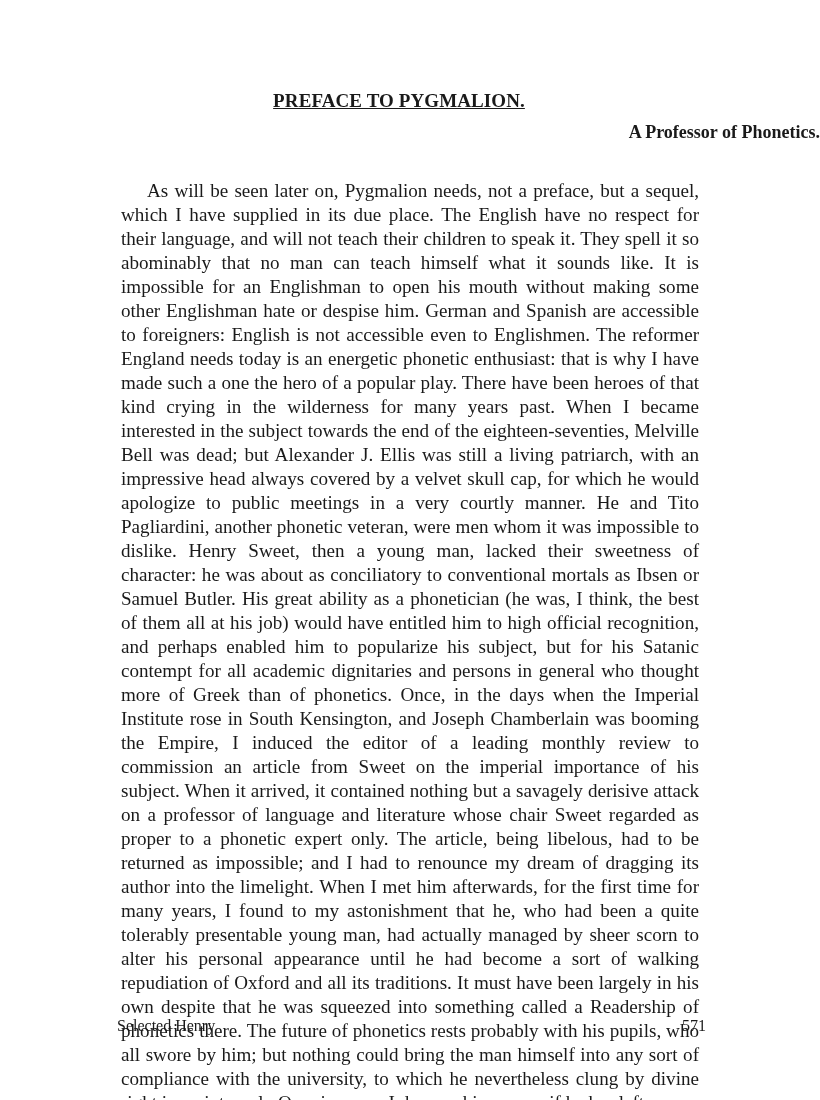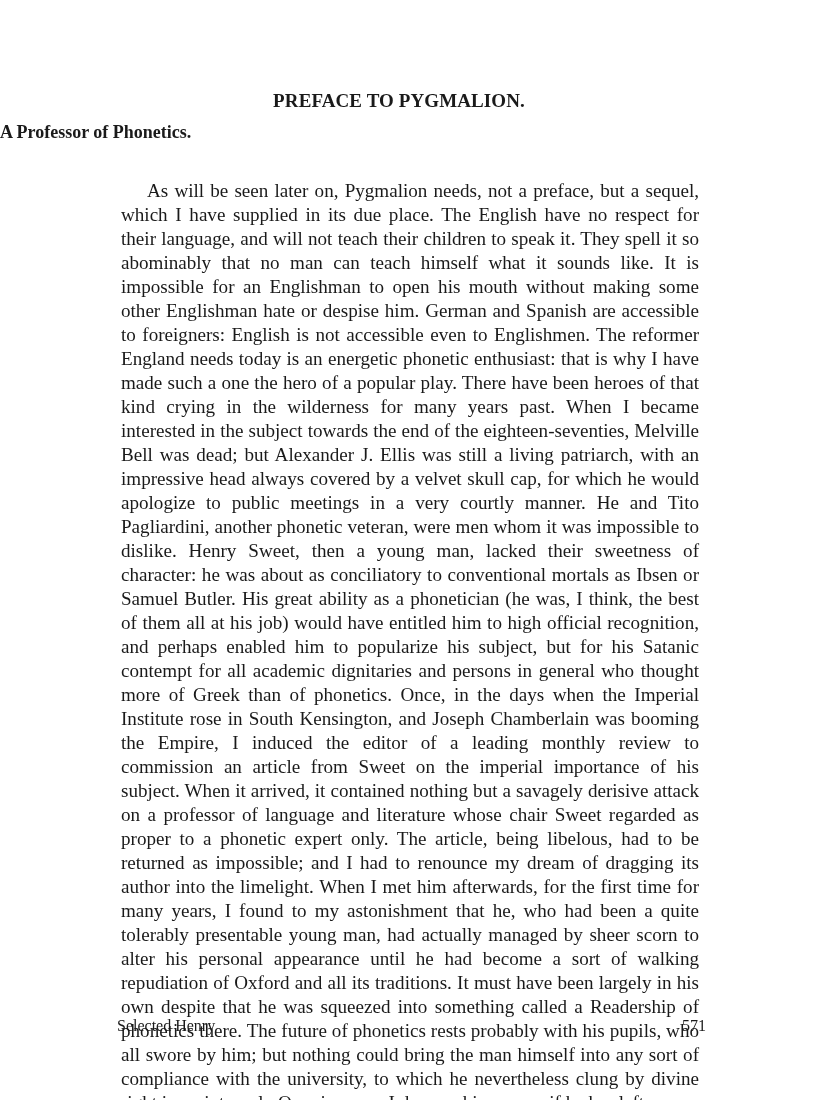--- a/index.html
+++ b/index.html
@@ -22,26 +22,27 @@
       height: 1100px;
     }
     .title {
       position: absolute;
       left: 0; width: 798px;
       top: 90px;
       text-align: center;
       font-weight: bold;
       font-size: 19px;
       letter-spacing: 0.1px;
+      text-decoration: underline;
     }
     .subtitle {
       position: absolute;
       left: 0; width: 820px;
       top: 122px;
-      text-align: left;
+      text-align: right;
       font-weight: bold;
       font-size: 18px;
     }
     .body-text {
       position: absolute;
       left: 121px;
       top: 179px;
       width: 578px;
       font-size: 19.1px;
       line-height: 24px;

